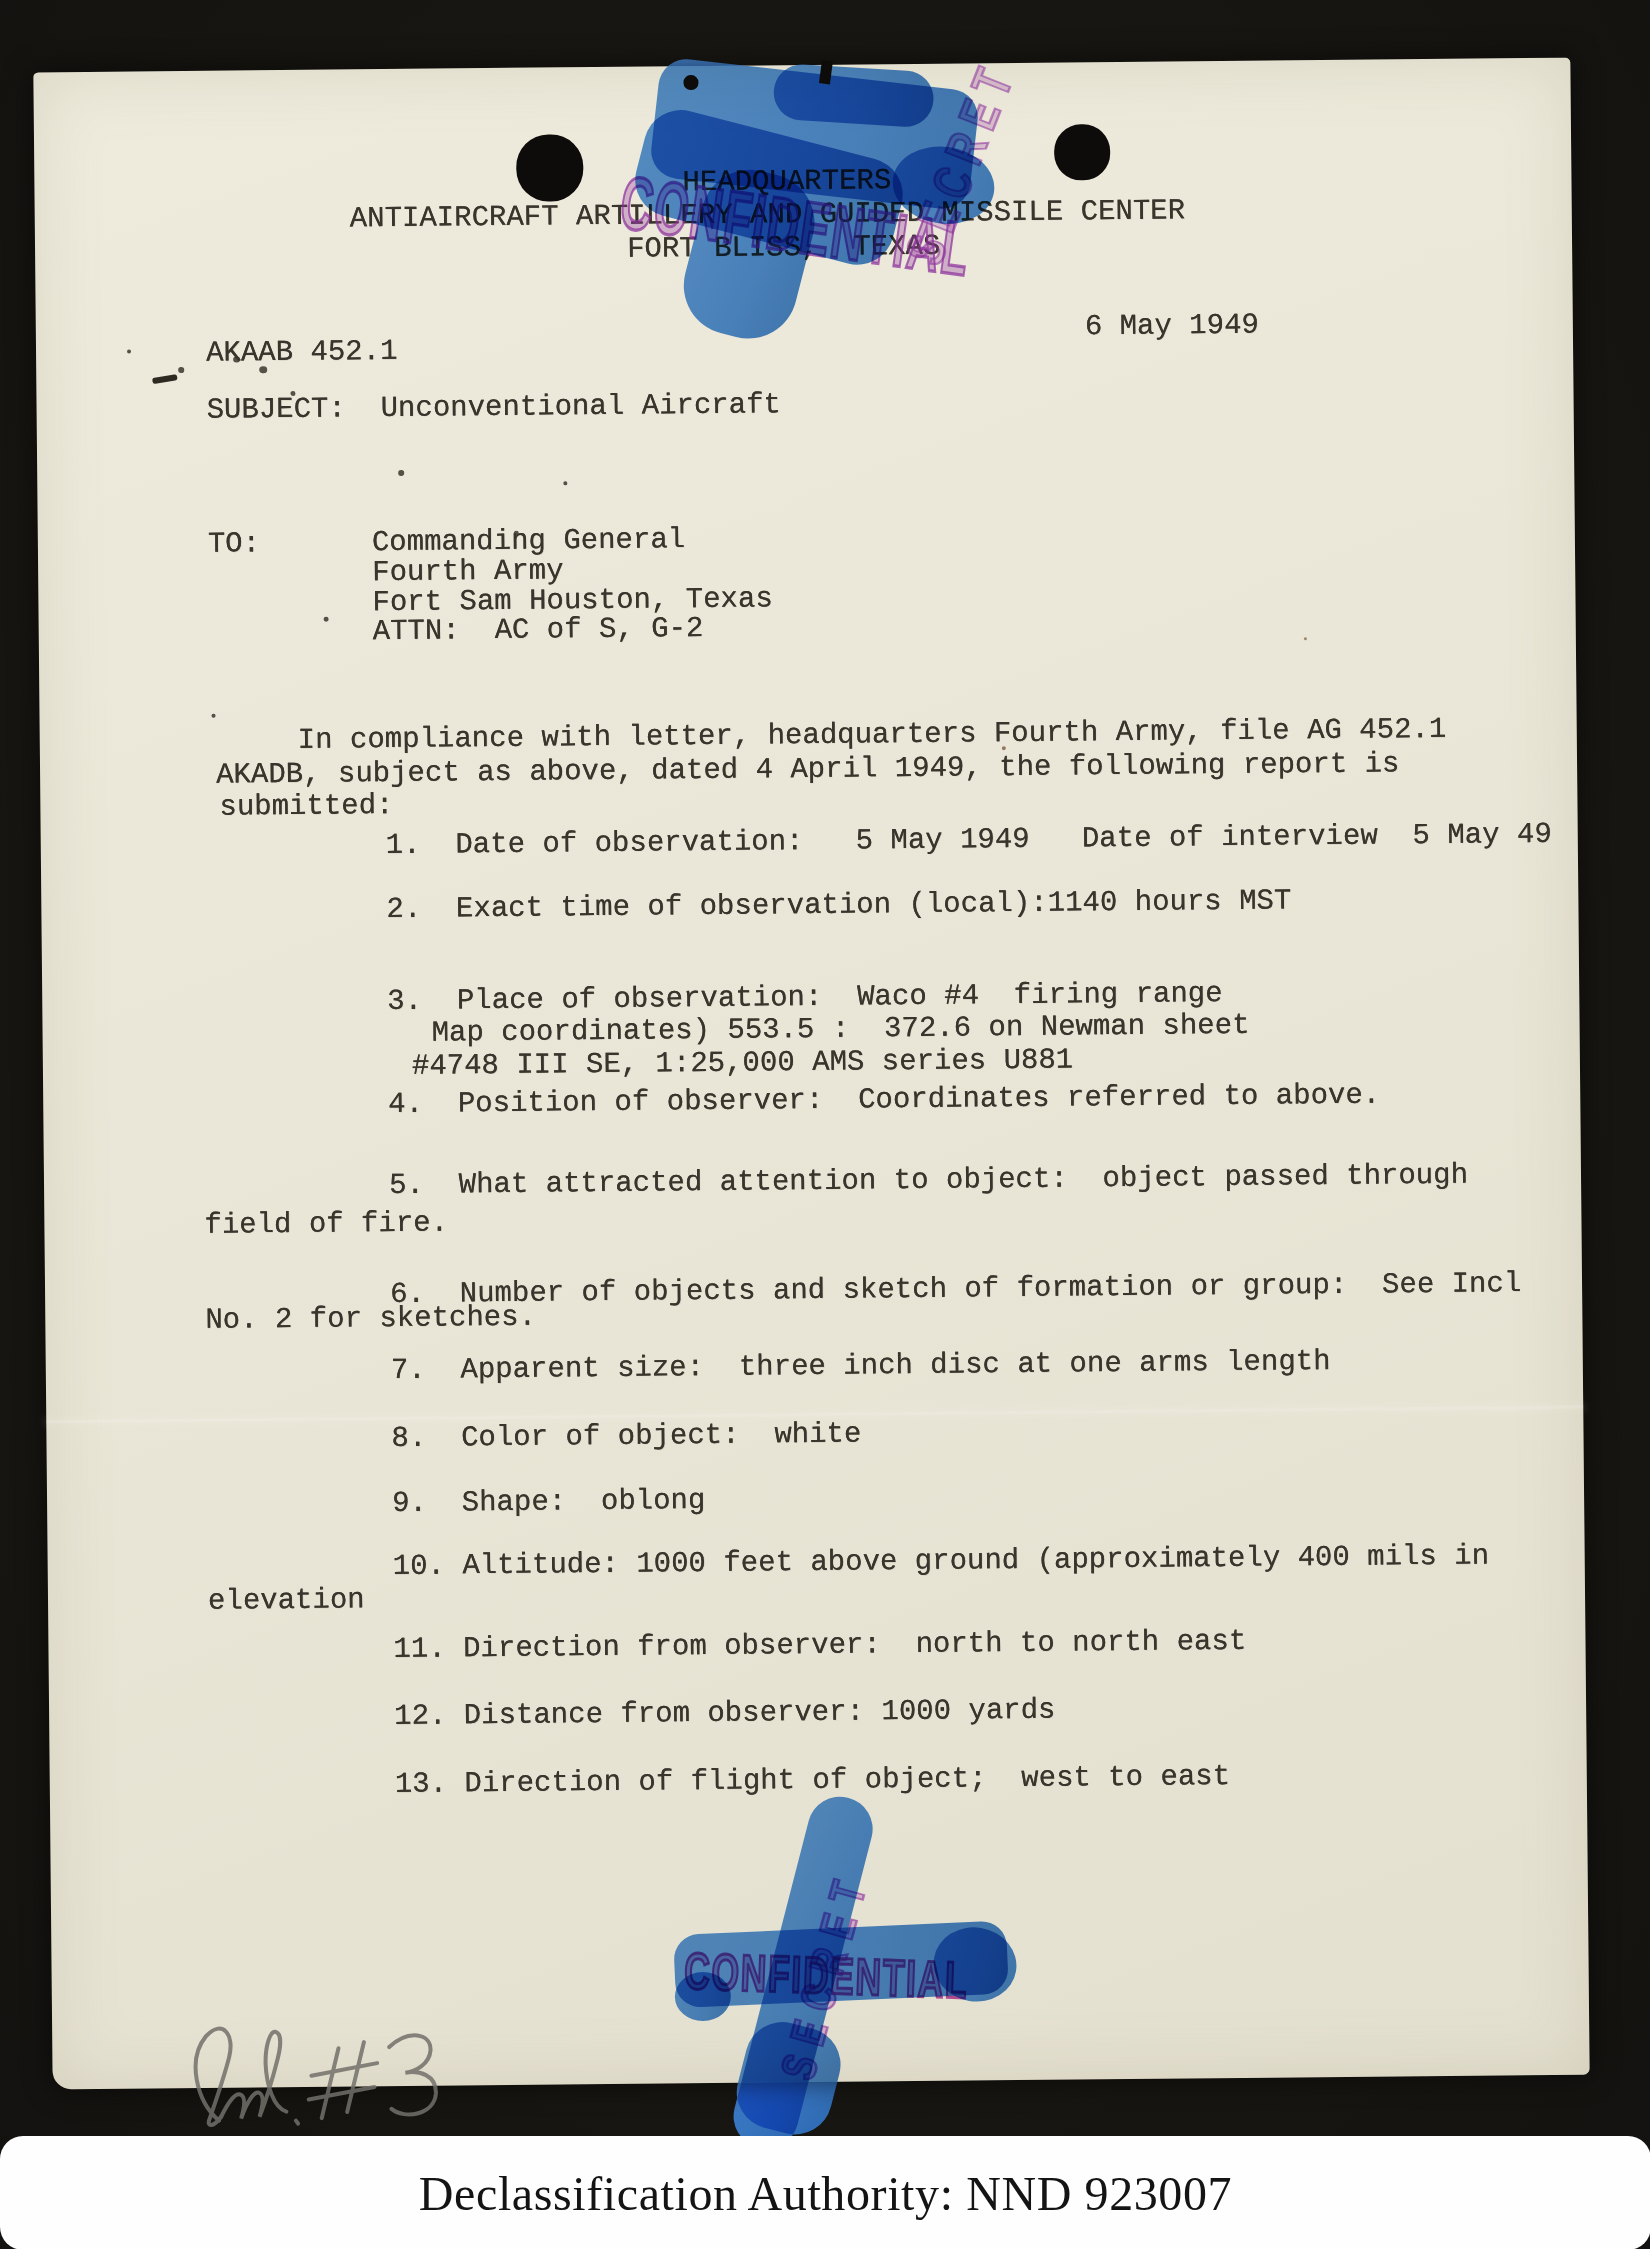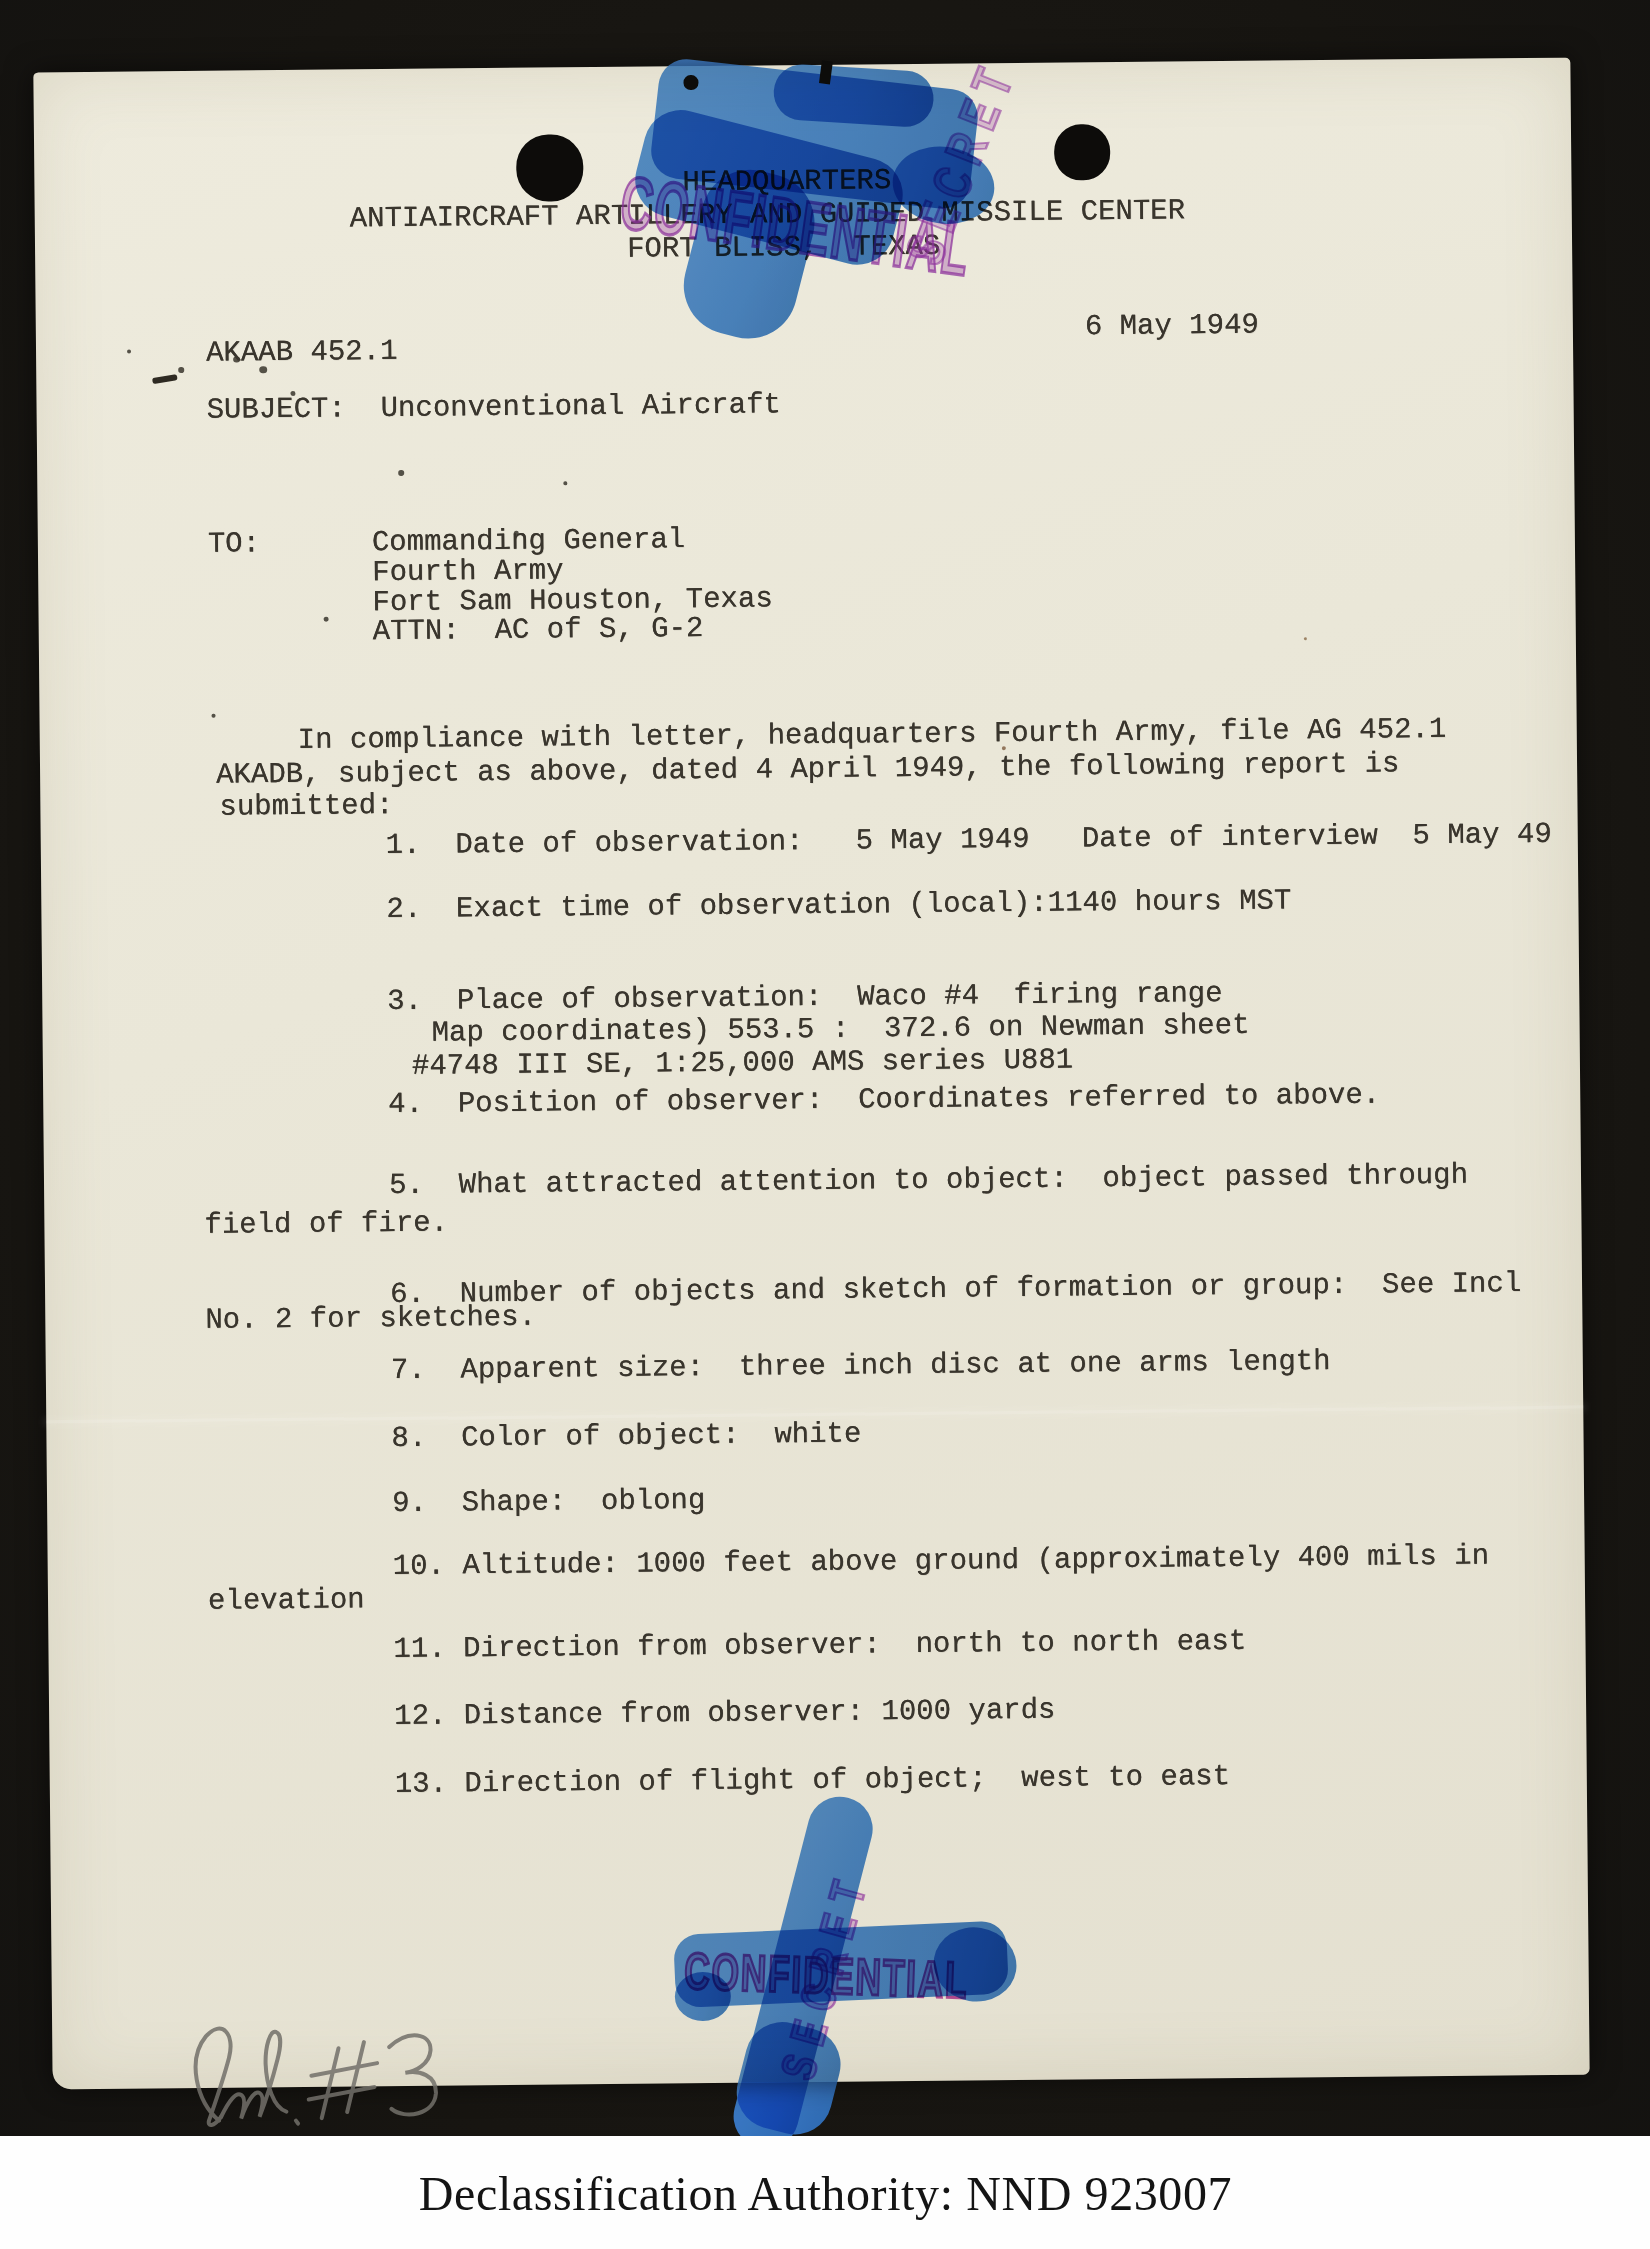--- a/index.html
+++ b/index.html
@@ -62,21 +62,21 @@
   .crease{position:absolute;left:0;width:100%;top:1348px;height:2.5px;z-index:2;
           background:rgba(255,255,255,.35);box-shadow:0 0 6.2px 3.1px rgba(255,255,255,.15);opacity:.5;}
 
   
   .handnote{position:absolute;left:117px;top:1919px;width:321px;height:148px;z-index:5;
             transform:rotate(-5deg);}
   .sr{position:absolute;width:0.6px;height:0.6px;overflow:hidden;opacity:0;}
 
   
   .footer-bar{position:absolute;left:0;right:0;top:2136px;height:114px;background:#fefefe;
-              z-index:10;display:flex;align-items:center;justify-content:center;}
+              z-index:10;display:flex;align-items:center;justify-content:center;border-radius:23px;}
   .footer-bar span{font-family:"Liberation Serif","DejaVu Serif",serif;
                    font-size:48px;color:#141414;letter-spacing:0.6px;}
 </style>
 </head>
 <body>
 
 <div class="scan">
 
   <div class="paper">
 

